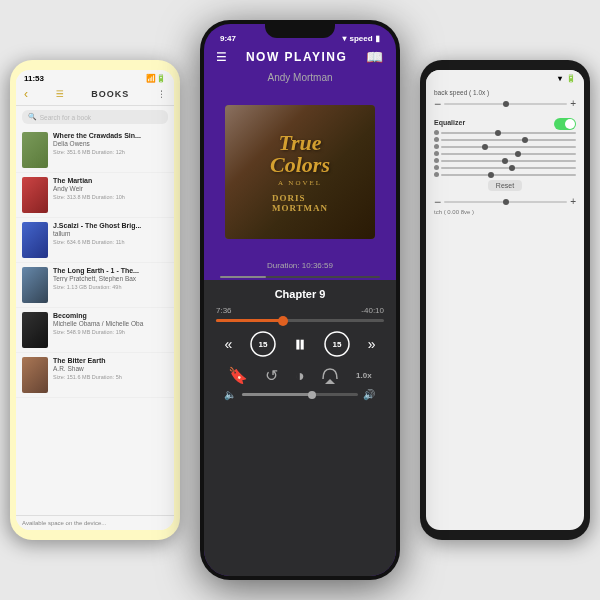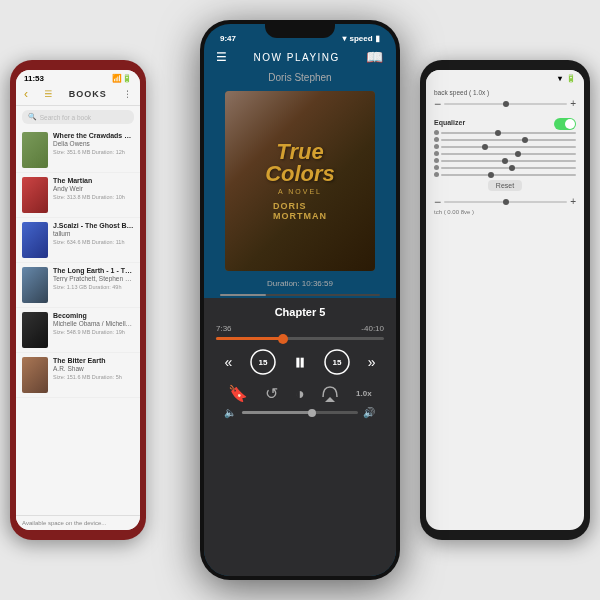--- a/index.html
+++ b/index.html
@@ -18,23 +18,23 @@
       position: relative;
       width: 580px;
       height: 560px;
     }
 
     
     .phone-left {
       position: absolute;
       left: 0;
       top: 40px;
-      width: 136px;
+      width: 170px;
       height: 480px;
-      background: #7f1d1d;
+      background: #fef9c3;
       border-radius: 22px;
       overflow: hidden;
       box-shadow: -2px 4px 20px rgba(0,0,0,0.4);
       z-index: 1;
     }
     .phone-left .screen {
       position: absolute;
       top: 10px;
       left: 6px;
       right: 6px;
@@ -305,21 +305,21 @@
       background: #111;
       border-radius: 0 0 12px 12px;
       z-index: 10;
     }
     .phone-center .screen {
       position: absolute;
       top: 4px;
       left: 4px;
       right: 4px;
       bottom: 4px;
-      background: #0c4a6e;
+      background: #4c1d95;
       border-radius: 26px;
       overflow: hidden;
       display: flex;
       flex-direction: column;
     }
     .c-status-bar {
       padding: 6px 16px 2px;
       display: flex;
       justify-content: space-between;
       align-items: center;
@@ -339,22 +339,22 @@
       align-items: center;
       justify-content: space-between;
       padding: 4px 12px 6px;
       flex-shrink: 0;
     }
     .c-header .menu-btn {
       color: white;
       font-size: 12px;
     }
     .c-header .now-playing {
-      font-size: 10px;
-      font-weight: 400;
+      font-size: 12px;
+      font-weight: 700;
       color: white;
       letter-spacing: 1.5px;
     }
     .c-header .book-icon {
       color: white;
       font-size: 14px;
     }
     .c-title {
       text-align: center;
       padding: 0 12px 2px;
@@ -365,27 +365,28 @@
       font-weight: 700;
       color: white;
     }
     .c-title .author {
       font-size: 10px;
       color: #aaa;
       margin-top: 1px;
     }
     .c-cover {
       width: 150px;
-      height: 180px;
-      margin: 6px auto;
+      height: 134px;
+      margin: 20px auto;
       border-radius: 4px;
       flex-shrink: 0;
       background: #5a4a30;
       position: relative;
       overflow: hidden;
+      font-family: Liberation Serif, serif;
     }
     .c-cover-bg {
       position: absolute;
       inset: 0;
       background: linear-gradient(135deg, #8a7060 0%, #5a3a20 30%, #3a2a10 60%, #2a1a05 100%);
     }
     .c-cover-text {
       position: absolute;
       inset: 0;
       display: flex;
@@ -726,42 +727,42 @@
         </div>
       </div>
 
       <div class="c-header">
         <span class="menu-btn">☰</span>
         <span class="now-playing">NOW PLAYING</span>
         <span class="book-icon">📖</span>
       </div>
 
       <div class="c-title">
-        <div class="author">Doris Stephen</div>
+        <div class="author">Andy Mortman</div>
       </div>
 
       <div class="c-cover">
         <div class="c-cover-bg"></div>
         <div class="c-cover-text">
           <div class="c-cover-title">True<br>Colors</div>
           <div class="c-cover-subtitle">A NOVEL</div>
           <div class="c-cover-author">DORIS<br>MORTMAN</div>
         </div>
       </div>
 
       <div class="c-duration">
         <div class="dur-line">Duration: 10:36:59</div>
       </div>
 
       <div class="c-progress-bar">
         <div class="c-progress-fill"></div>
       </div>
 
       <div class="c-chapter-section">
-        <div class="c-chapter-title">Chapter 5</div>
+        <div class="c-chapter-title">Chapter 9</div>
         <div class="c-time-row">
           <span>7:36</span>
           <span>-40:10</span>
         </div>
         <div class="c-chapter-bar">
           <div class="c-chapter-fill"></div>
           <div class="c-chapter-thumb"></div>
         </div>
 
         <div class="c-controls">

